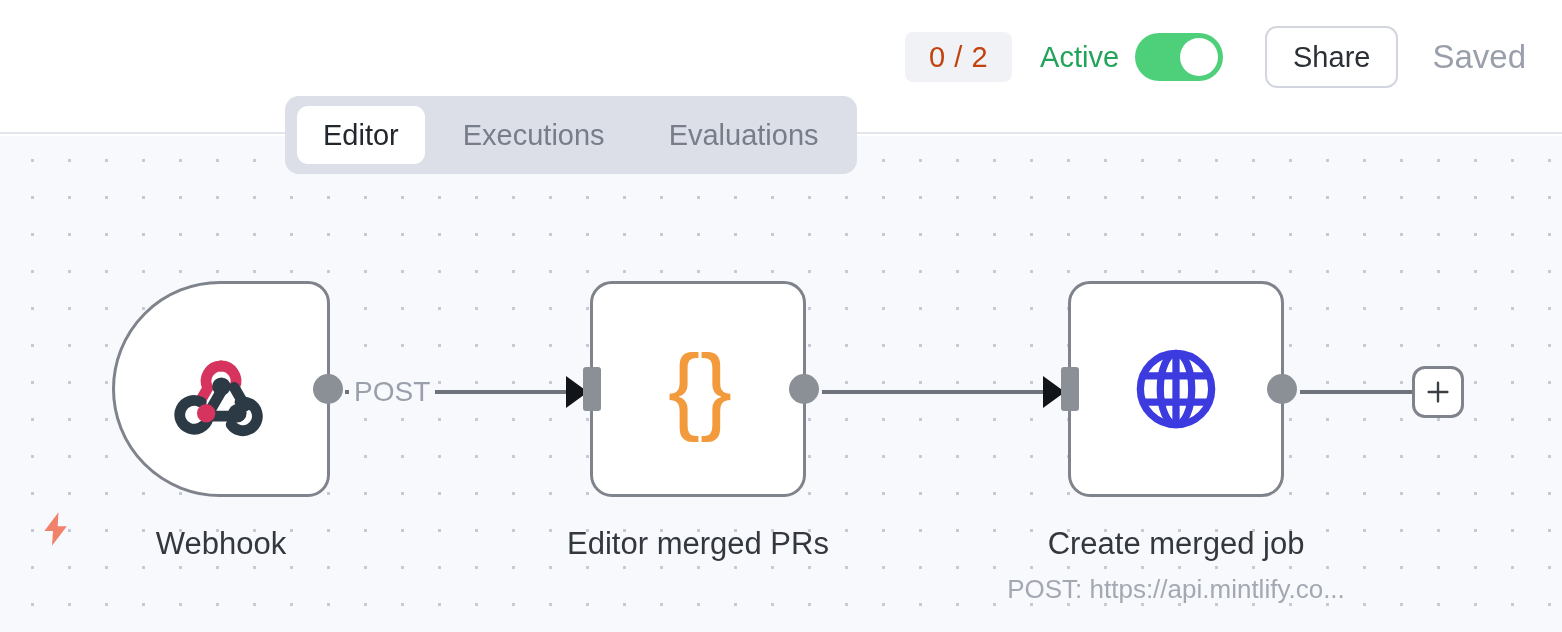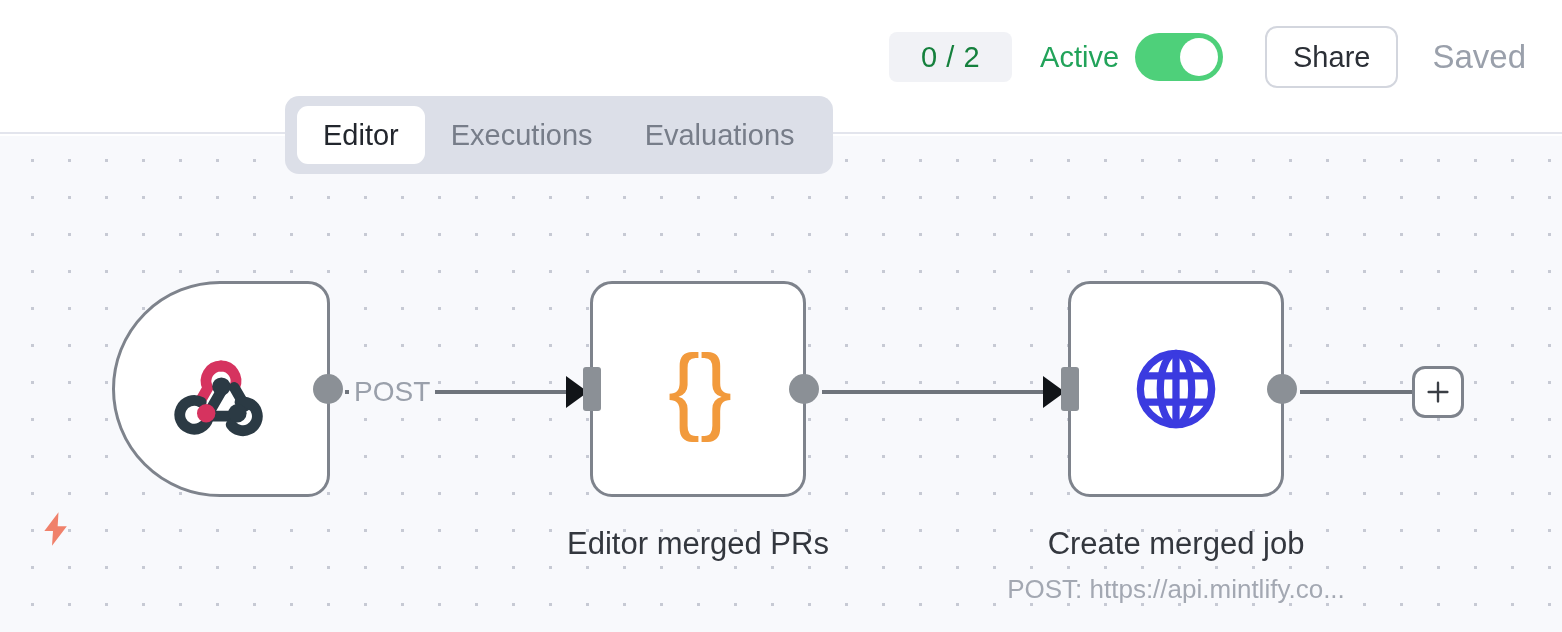--- a/index.html
+++ b/index.html
@@ -32,23 +32,23 @@
     position: absolute;
     right: 36px;
     top: 26px;
     display: flex;
     align-items: center;
     gap: 18px;
   }
   .count-badge {
     background: #f1f2f6;
     border-radius: 8px;
-    padding: 8px 32px;
+    padding: 8px 24px;
     font-size: 29px;
-    color: #15803d;
+    color: #c2410c;
     letter-spacing: 0.5px;
     line-height: 1.18;
   }
   .active-label {
     font-size: 29px;
     color: #22a35a;
     margin-left: 10px;
     line-height: 1.18;
   }
   .toggle {
@@ -88,21 +88,21 @@
     margin-left: 16px;
   }
 
   
   .tabbar {
     position: absolute;
     left: 285px;
     top: 96px;
     display: flex;
     align-items: center;
-    gap: 0px;
+    gap: 12px;
     background: #dcdfe8;
     border-radius: 14px;
     padding: 10px 12px;
     z-index: 20;
   }
   .tab {
     font-size: 29px;
     color: #777d89;
     padding: 12px 26px;
     border-radius: 11px;
@@ -262,20 +262,21 @@
           <path d="M30.6 23.2 36 32.5" stroke="#2b3a44"></path>
           <path d="M33.5 30.6a7.2 7.2 0 1 1-4.4 11.2" stroke="#2b3a44"></path>
           <path d="M24.4 24.6 19 34" stroke="#2b3a44"></path>
         </g>
         <circle cx="24.2" cy="22.8" r="4.6" fill="#2b3a44"></circle>
         <circle cx="16.6" cy="36.1" r="4.6" fill="#d6335f"></circle>
         <circle cx="32.2" cy="36.1" r="4.6" fill="#2b3a44"></circle>
       </svg>
       <div class="handle-out" style="right:-16px; top:calc(50% - 15px);"></div>
     </div>
+    <div class="node-label" style="left:112px; top:390px; width:218px;">Webhook</div>
 
     <div class="edge" style="left:345px; top:254px; width:228px;"></div>
     <div class="edge-label" style="left:349px; top:239px;">POST</div>
     <div class="arrow" style="left:566px; top:240px;"></div>
 
     <div class="node node-std" style="left:590px; top:145px; width:216px; height:216px;">
       <div class="icon-braces">{ }</div>
       <div class="handle-in" style="left:-10px; top:calc(50% - 22px);"></div>
       <div class="handle-out" style="right:-16px; top:calc(50% - 15px);"></div>
     </div>

